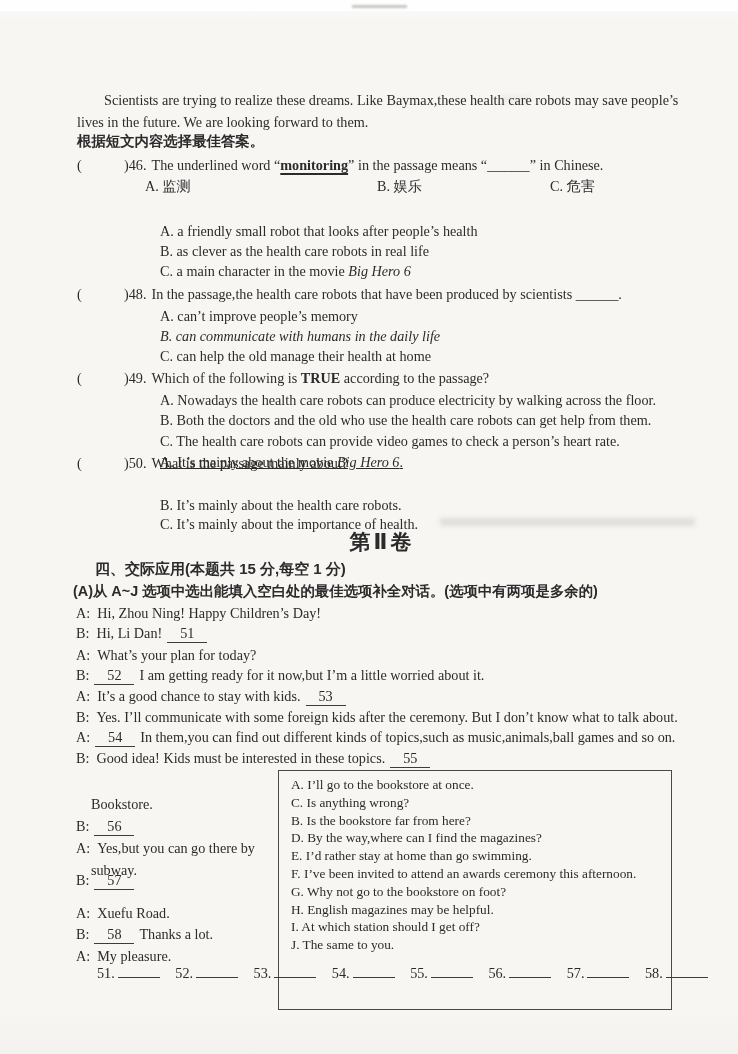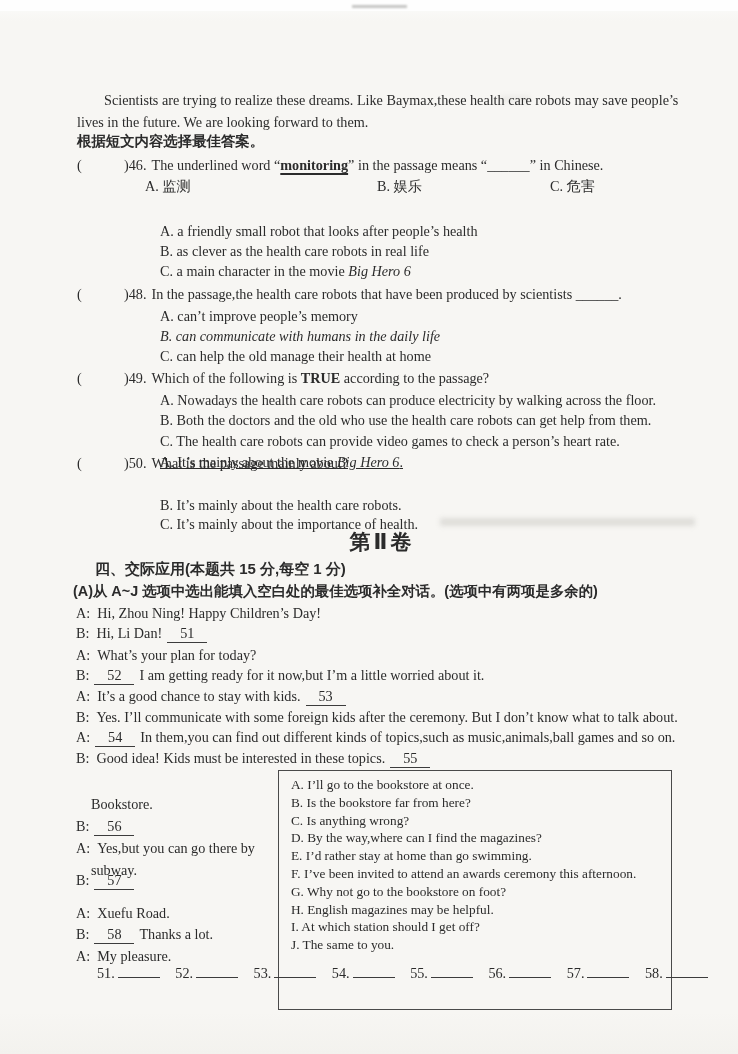--- a/index.html
+++ b/index.html
@@ -129,22 +129,22 @@
   </div>
   <div class="ln" style="left:76px;top:924px;">
     <span>B:</span><span class="blank">58</span><span>Thanks a lot.</span>
   </div>
   <div class="ln" style="left:76px;top:946px;">
     <span class="sp">A:</span><span>My pleasure.</span>
   </div>
 
   <div class="choice-box">
     <div class="opt">A. I’ll go to the bookstore at once.</div>
+    <div class="opt">C. Is anything wrong?</div>
     <div class="opt">B. Is the bookstore far from here?</div>
-    <div class="opt">C. Is anything wrong?</div>
     <div class="opt">D. By the way,where can I find the magazines?</div>
     <div class="opt">E. I’d rather stay at home than go swimming.</div>
     <div class="opt">F. I’ve been invited to attend an awards ceremony this afternoon.</div>
     <div class="opt">G. Why not go to the bookstore on foot?</div>
     <div class="opt">H. English magazines may be helpful.</div>
     <div class="opt">I. At which station should I get off?</div>
     <div class="opt">J. The same to you.</div>
   </div>
 
   <div class="ansrow">

